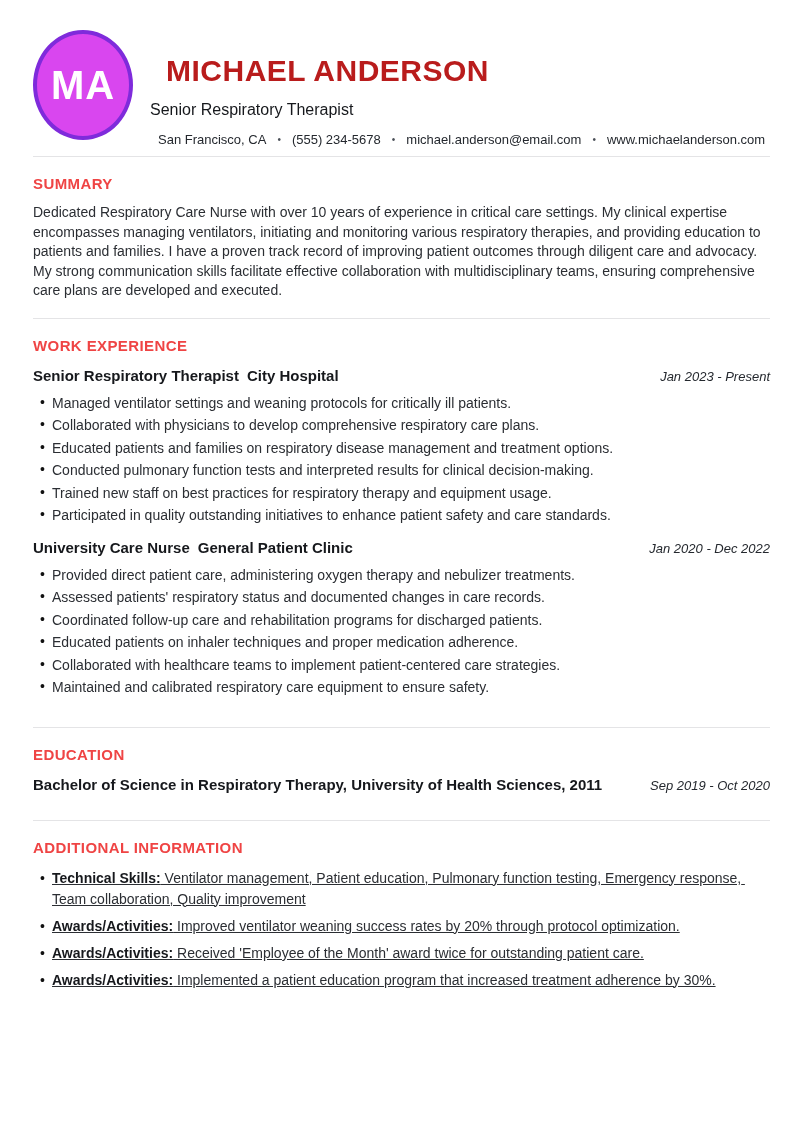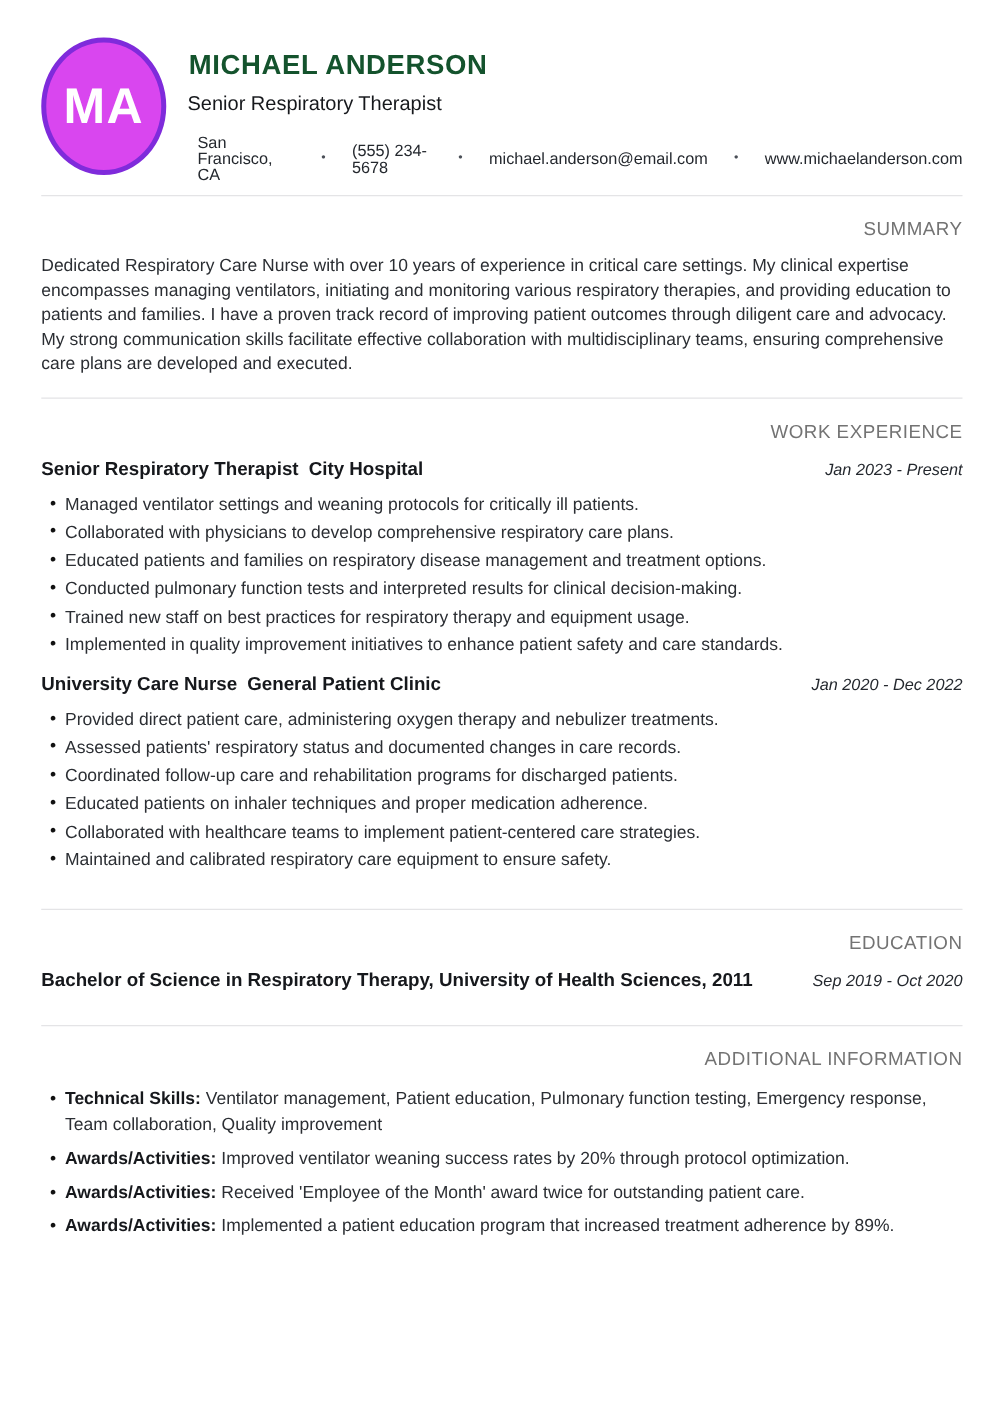--- a/index.html
+++ b/index.html
@@ -15,37 +15,37 @@
   .header { display:flex; align-items:flex-start; padding-bottom:10px; }
   .avatar {
     width:92px; height:102px; border-radius:50%;
     background:#d946ef; border:4px solid #7f2bdb;
     display:flex; align-items:center; justify-content:center;
     color:#ffffff; font-size:40px; font-weight:600; letter-spacing:1px;
     flex:0 0 auto;
   }
   .header-text { margin-left:17px; padding-top:10px; }
   .name {
-    color:#14532d; font-size:22px; font-weight:800; letter-spacing:0.5px;
-    line-height:1; margin:1px;
+    color:#b91c1c; font-size:30px; font-weight:800; letter-spacing:0.5px;
+    line-height:1; margin:16px;
   }
   .subtitle { font-size:16px; color:#16181c; margin-top:13px; line-height:1; }
   .contact-row {
-    display:flex; align-items:center; gap:21px;
+    display:flex; align-items:center; gap:11px;
     margin-top:15px; padding-left:8px;
     font-size:13px; color:#24282e; line-height:1;
   }
   .contact-sep { color:#4a4f57; font-size:10px; }
 
   
   .rule { border:none; border-top:1px solid #e4e4e6; margin:0; }
   .section { padding-top:19px; }
   .section-heading {
-    color:#737373; font-size:15px; font-weight:400; letter-spacing:0.4px;
-    line-height:1; margin:0;text-align:right;
+    color:#ef4444; font-size:15px; font-weight:700; letter-spacing:0.4px;
+    line-height:1; margin:0;
   }
   .summary-text {
     margin:12px 0 0 0; font-size:14px; line-height:19.5px; color:#2b2e33;
     padding-bottom:17px;
   }
 
   
   .entry { margin-top:14px; }
   .entry-head { display:flex; justify-content:space-between; align-items:baseline; }
   .entry-title { font-size:15px; font-weight:700; color:#16181c; line-height:1.2; }
@@ -54,21 +54,21 @@
 
   ul.bullets { margin:10px 0 0 0; padding:0 0 0 19px; list-style:none; }
   ul.bullets li { position:relative; margin-bottom:5px; font-size:14px; line-height:17.5px; color:#2b2e33; }
   ul.bullets li::before { content:"\2022"; position:absolute; left:-12px; top:-1px; color:#111; }
 
   .work-section-end { padding-bottom:25px; }
   .edu-row { margin-top:14px; padding-bottom:26px; }
 
   
   ul.extra { margin:13px 0 0 0; padding:0 0 0 19px; list-style:none; }
-  ul.extra li { position:relative; margin-bottom:6px; font-size:14px; line-height:21px; color:#2b2e33; }
+  ul.extra li { position:relative; margin-bottom:6px; font-size:14px; line-height:21px; color:#2b2e33;text-decoration:underline; }
   ul.extra li::before { content:"\2022"; position:absolute; left:-12px; top:0; color:#111; }
   ul.extra .label { font-weight:700; color:#16181c; }
   ul.extra .text { white-space:pre-wrap; }
   li.lang-item { margin-top:5px; }
 </style>
 </head>
 <body>
 
 <div class="page">
 
@@ -109,21 +109,21 @@
           <span>Senior Respiratory Therapist</span><span class="company">City Hospital</span>
         </div>
         <div class="entry-dates">Jan 2023 - Present</div>
       </div>
       <ul class="bullets">
         <li>Managed ventilator settings and weaning protocols for critically ill patients.</li>
         <li>Collaborated with physicians to develop comprehensive respiratory care plans.</li>
         <li>Educated patients and families on respiratory disease management and treatment options.</li>
         <li>Conducted pulmonary function tests and interpreted results for clinical decision-making.</li>
         <li>Trained new staff on best practices for respiratory therapy and equipment usage.</li>
-        <li>Implemented in quality improvement initiatives to enhance patient safety and care standards.</li>
+        <li>Participated in quality outstanding initiatives to enhance patient safety and care standards.</li>
       </ul>
     </div>
 
     <div class="entry">
       <div class="entry-head">
         <div class="entry-title">
           <span>University Care Nurse</span><span class="company">General Patient Clinic</span>
         </div>
         <div class="entry-dates">Jan 2020 - Dec 2022</div>
       </div>
@@ -149,17 +149,17 @@
   </div>
 
   <hr class="rule">
 
   <div class="section">
     <h2 class="section-heading">ADDITIONAL INFORMATION</h2>
     <ul class="extra">
       <li><span class="label">Technical Skills:</span><span class="text"> Ventilator management, Patient education, Pulmonary function testing, Emergency response, Team collaboration, Quality improvement</span></li>
       <li><span class="label">Awards/Activities:</span><span class="text"> Improved ventilator weaning success rates by 20% through protocol optimization.</span></li>
       <li><span class="label">Awards/Activities:</span><span class="text"> Received 'Employee of the Month' award twice for outstanding patient care.</span></li>
-      <li><span class="label">Awards/Activities:</span><span class="text"> Implemented a patient education program that increased treatment adherence by 89%.</span></li>
+      <li><span class="label">Awards/Activities:</span><span class="text"> Implemented a patient education program that increased treatment adherence by 30%.</span></li>
     </ul>
   </div>
 
 </div>
 
 </body></html>

